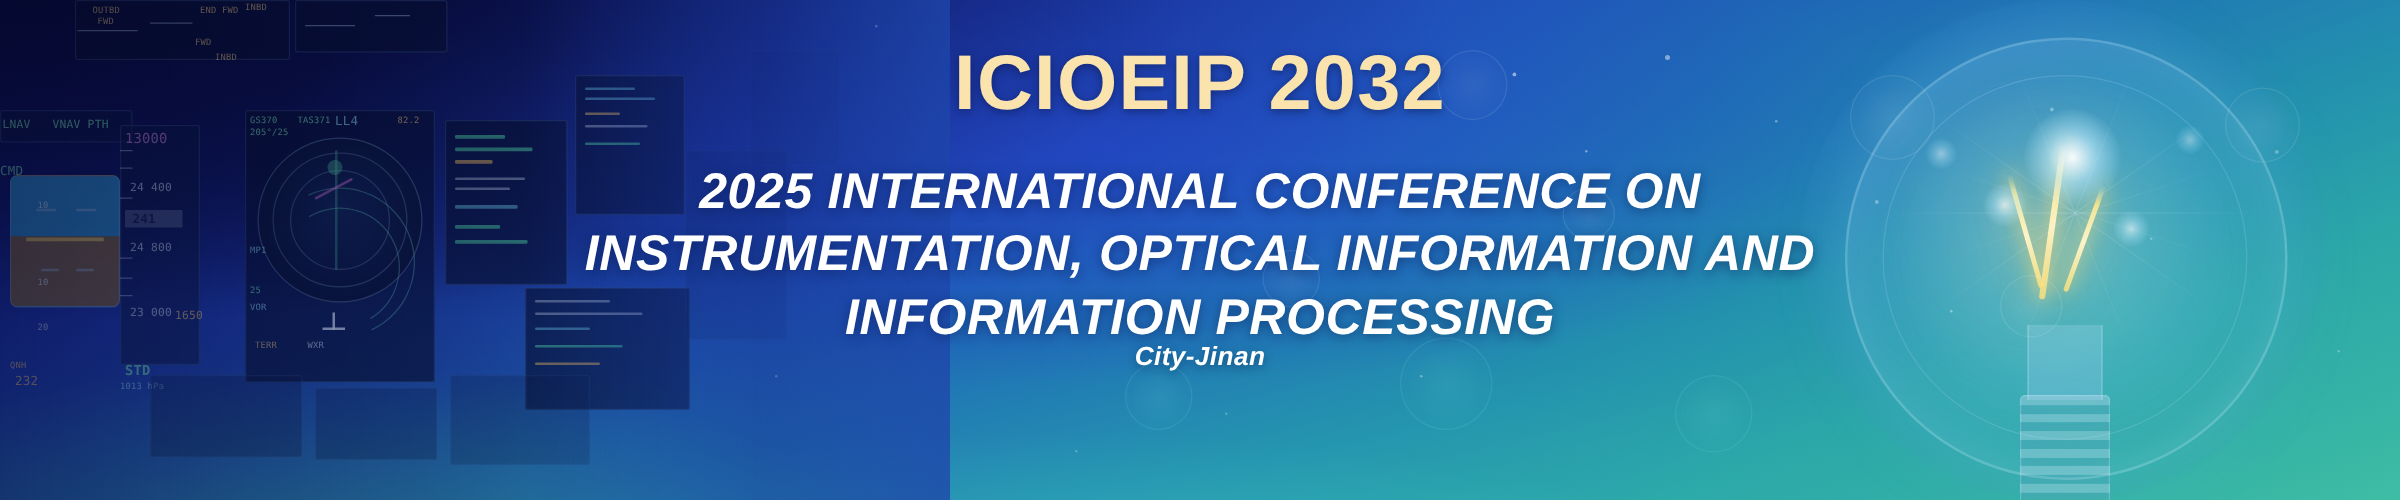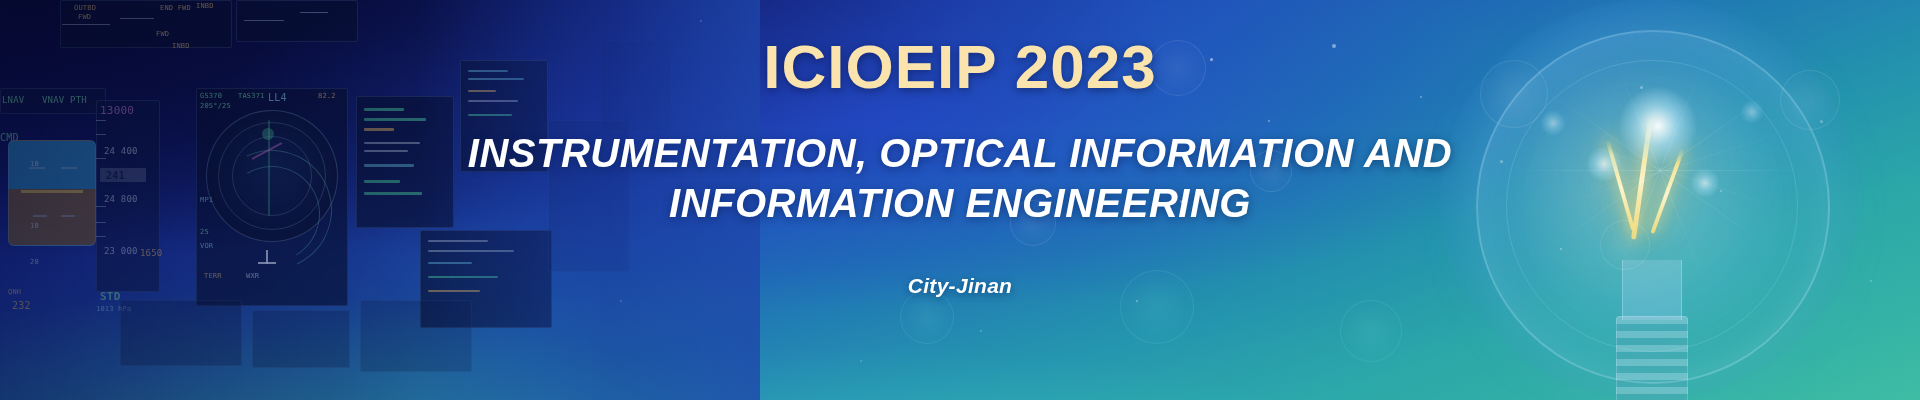--- a/index.html
+++ b/index.html
@@ -458,23 +458,24 @@
     <div class="bokeh" style="left:1480px; top:60px; width:66px; height:66px;"></div>
     <div class="bokeh" style="left:1600px; top:220px; width:48px; height:48px;"></div>
     <div class="bokeh" style="left:1780px; top:70px; width:58px; height:58px;"></div>
     <div class="bokeh bokeh-teal" style="left:1120px; top:270px; width:72px; height:72px;"></div>
     <div class="bokeh bokeh-teal" style="left:900px; top:290px; width:52px; height:52px;"></div>
     <div class="bokeh bokeh-teal" style="left:1340px; top:300px; width:60px; height:60px;"></div>
     <div class="bokeh" style="left:1010px; top:200px; width:44px; height:44px;"></div>
   </div>
 
   <div class="content">
-    <div class="conf-title">ICIOEIP 2023</div>
+    <div class="conf-title">ICIOEIP 2032</div>
 
     <div class="conf-subtitle">
+      <span class="sub-line">2025 INTERNATIONAL CONFERENCE ON</span>
       <span class="sub-line">INSTRUMENTATION, OPTICAL INFORMATION AND</span>
-      <span class="sub-line">INFORMATION ENGINEERING</span>
+      <span class="sub-line">INFORMATION PROCESSING</span>
     </div>
 
     <div class="conf-city">City-Jinan</div>
   </div>
 
 </div>
 
 </body></html>

